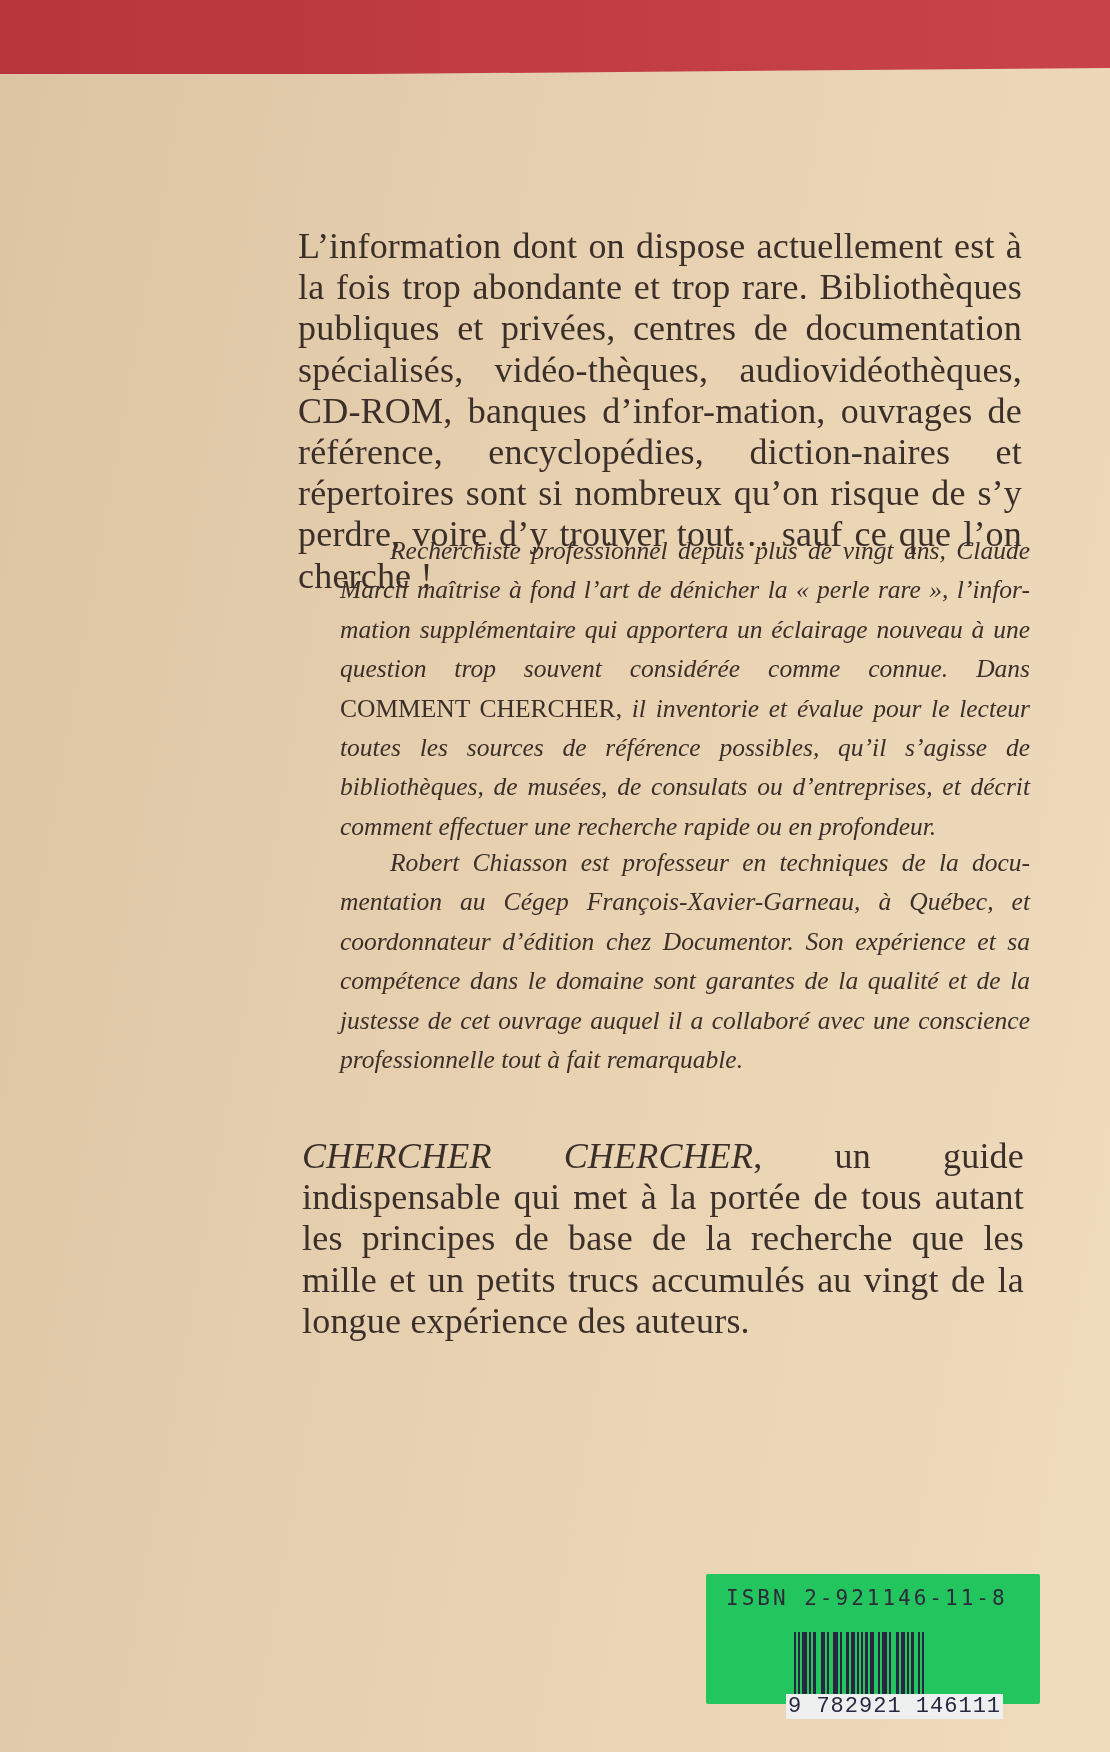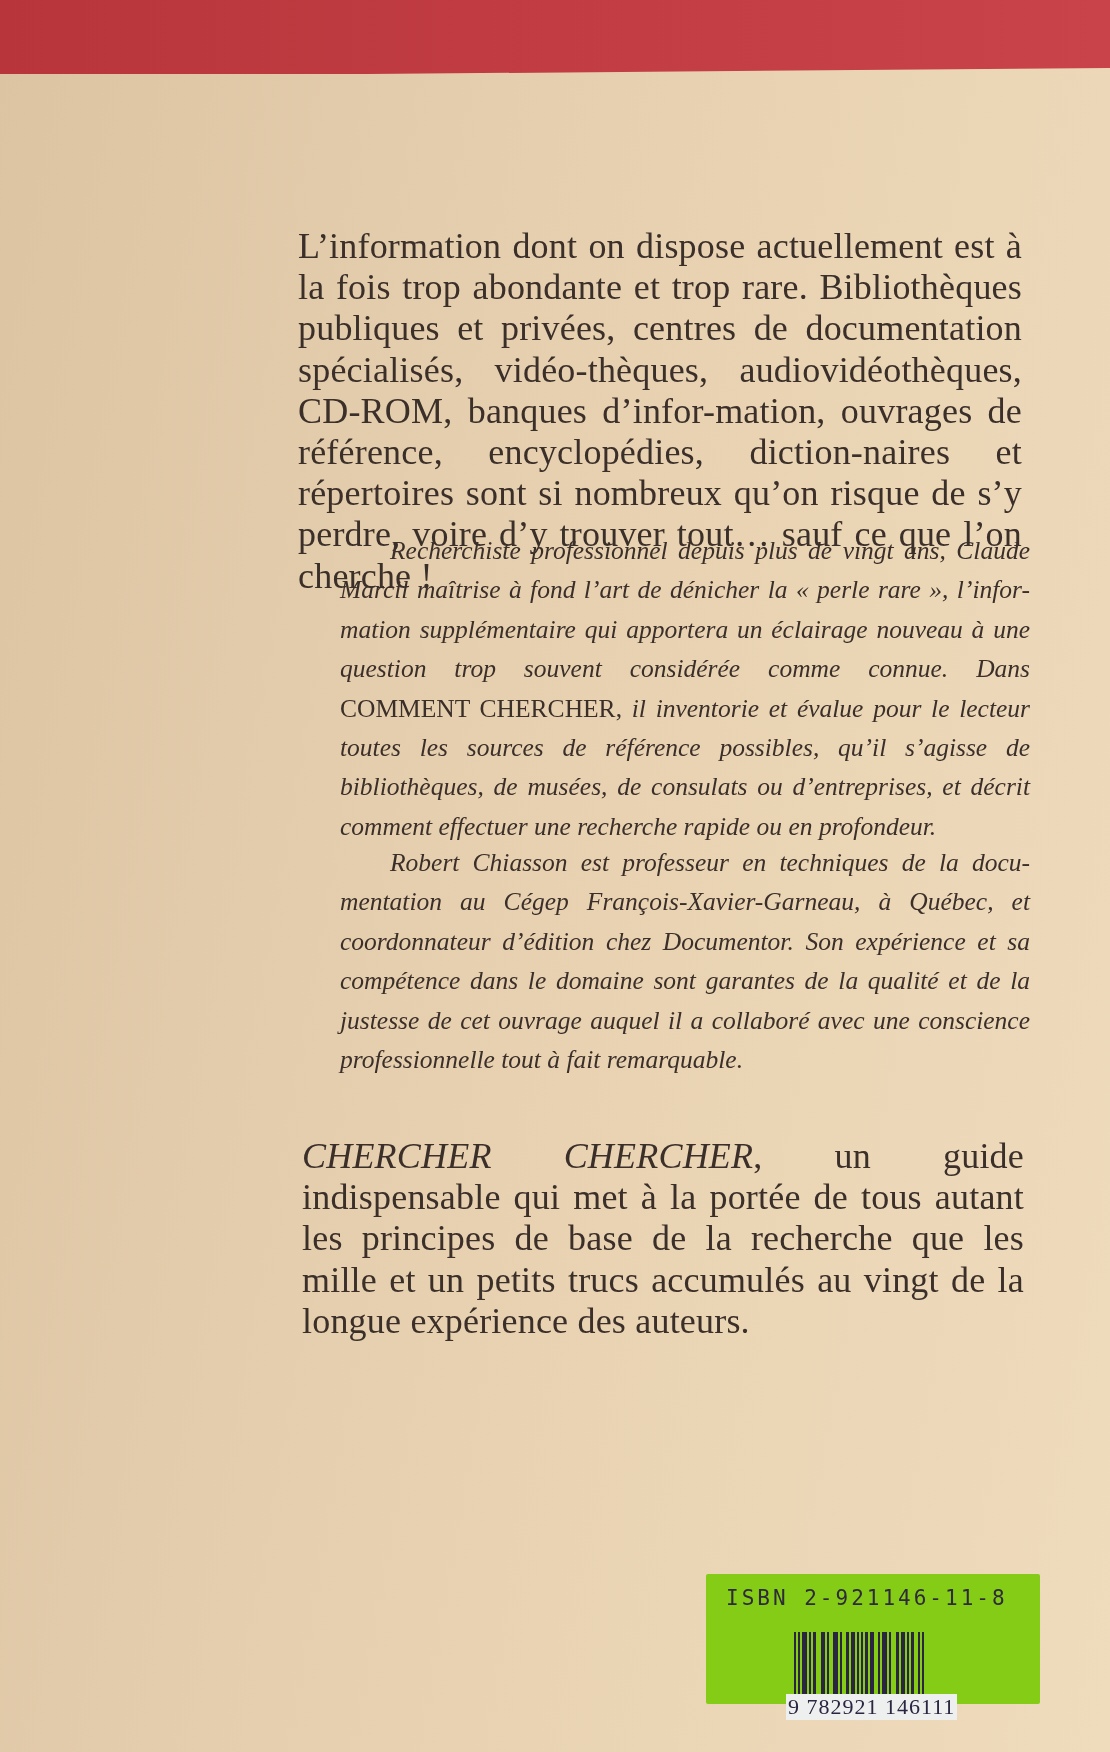--- a/index.html
+++ b/index.html
@@ -26,35 +26,35 @@
   }
   .indent { text-indent:50px; }
   .roman { font-style:normal; }
   .it { font-style:italic; }
   #intro { top:218px; }
   #bio1 { left:340px; width:690px; top:518px;margin-top:13px; }
   #bio2 { left:340px; width:690px; top:843px; }
   #outro { left:294px; width:738px; top:1128px; }
   .sticker {
     position:absolute; left:706px; top:1574px; width:334px; height:130px;
-    background:#84cc16; border-radius:2px;
+    background:#22c55e; border-radius:2px;
   }
   .isbn {
     position:absolute; left:20px; top:12px;
     font-family:"DejaVu Sans Mono", monospace; font-size:21px; letter-spacing:3px; color:#2e2a3a;
   }
   .barcode {
     position:absolute; left:88px; top:58px; width:200px; height:74px;
     display:flex; align-items:flex-start;
   }
   .barcode span { display:block; background:#2a2540; height:62px; margin-right:2px; }
   .barcode span.g { height:74px; }
   .barcode-num {
     position:absolute; left:80px; top:120px;
-    font-family:Liberation Serif, serif; font-size:22px; color:#2a2540; letter-spacing:1px;
+    font-family:Liberation Mono, monospace; font-size:22px; color:#2a2540; letter-spacing:1px;
     background:#eef0ef; padding:0 2px;
   }
 </style>
 </head>
 <body>
 
 <div class="band"></div>
 
 <div class="text-block" id="intro">
   <p class="p-main">L’information dont on dispose actuellement est à la fois trop abondante et trop rare. Bibliothèques publiques et privées, centres de documentation spécialisés, vidéo-thèques, audiovidéothèques, CD-ROM, banques d’infor-mation, ouvrages de référence, encyclopédies, diction-naires et répertoires sont si nombreux qu’on risque de s’y perdre, voire d’y trouver tout… sauf ce que l’on cherche !</p>

